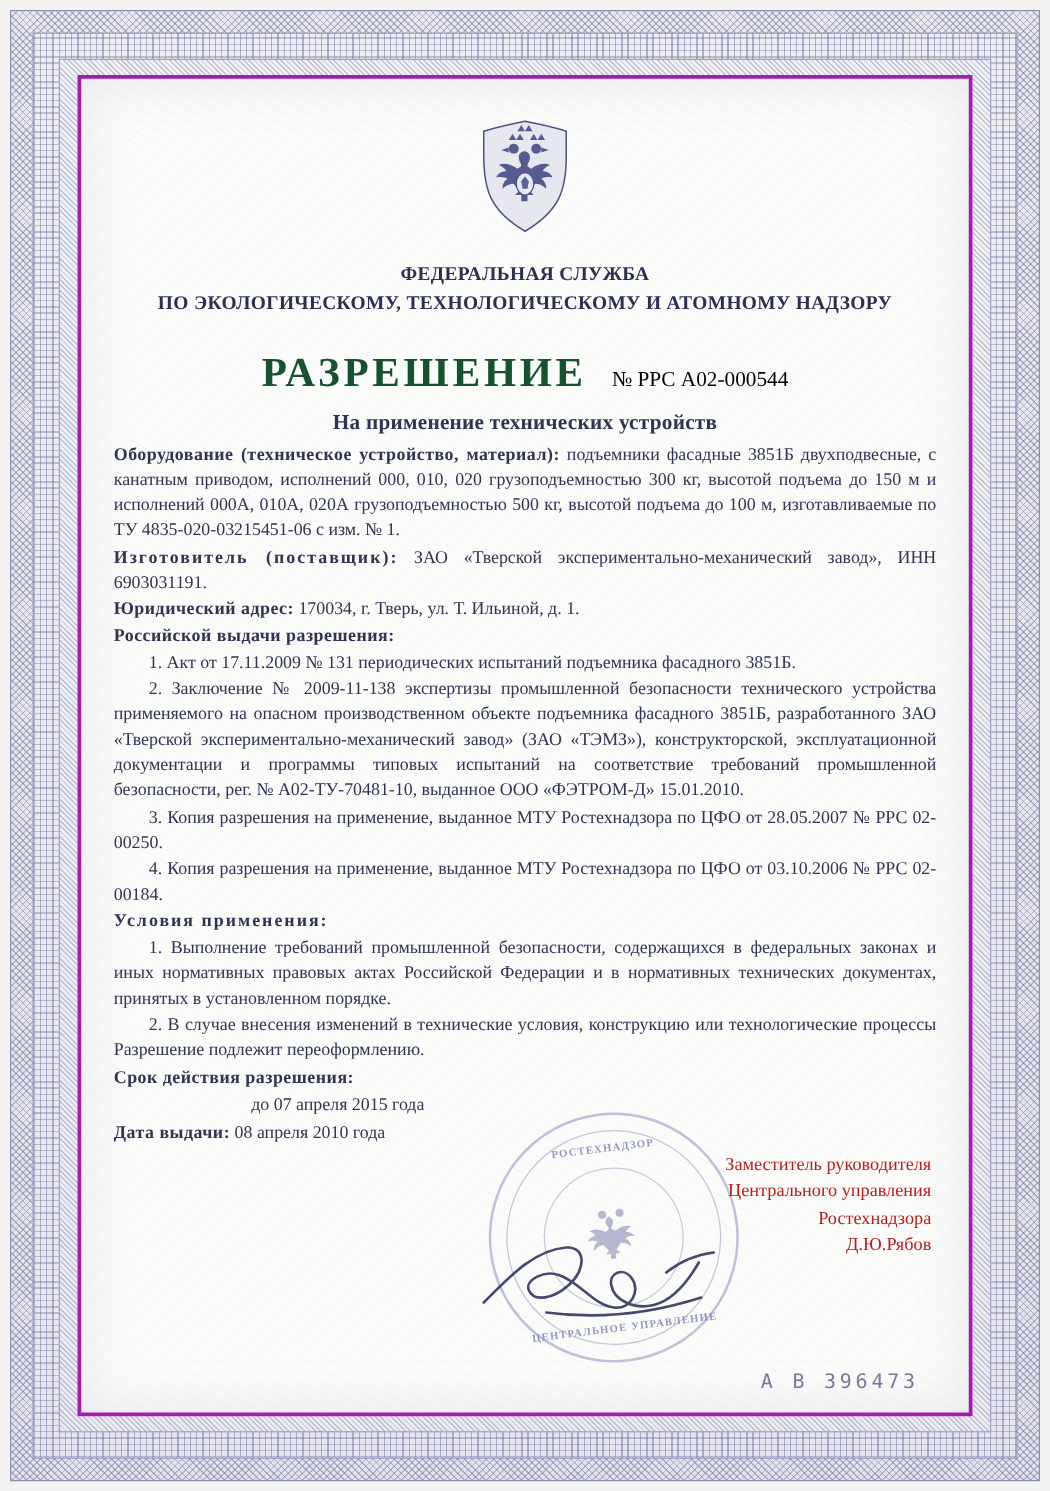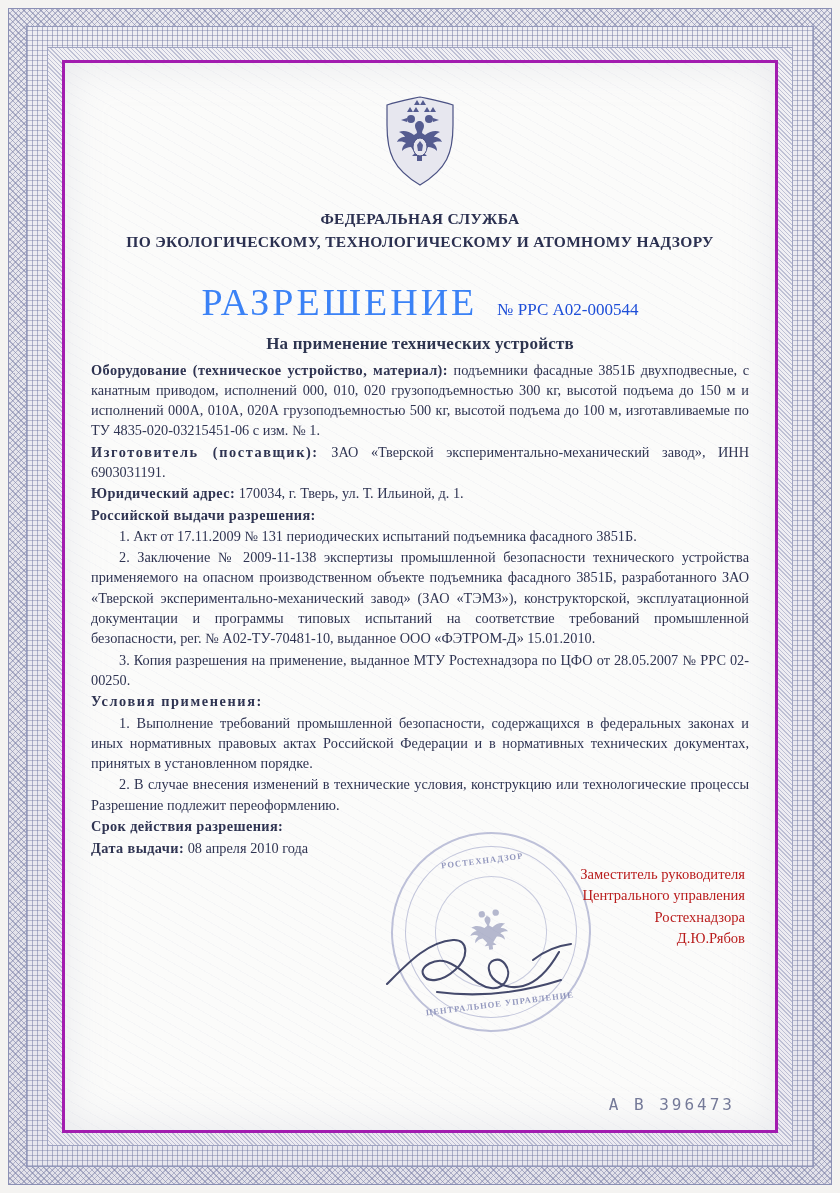--- a/index.html
+++ b/index.html
@@ -106,28 +106,28 @@
     color: #2b3050;
   }
   .title-row {
     display: flex;
     align-items: baseline;
     justify-content: center;
     margin-top: 26px;
     gap: 20px;
   }
   .doc-title {
-    font-size: 38px;
-    font-weight: normal;
+    font-size: 33px;
+    font-weight: bold;
     letter-spacing: 3px;
-    color: #3b82f6;
+    color: #14532d;
   }
   .doc-number {
     font-size: 17px;
-    color: #1d4ed8;
+    color: #000000;
     white-space: nowrap;
   }
   .subtitle {
     text-align: center;
     font-weight: bold;
     font-size: 17px;
     margin-top: 10px;
     margin-bottom: 6px;
     letter-spacing: 0.2px;
   }
@@ -303,31 +303,33 @@
           <span class="lbl">Юридический адрес:</span><span> 170034, г. Тверь, ул. Т. Ильиной, д. 1.</span>
         </p>
 
         <p class="para">
           <span class="lbl">Российской выдачи разрешения:</span>
         </p>
 
         <p class="para indent">1. Акт от  17.11.2009 № 131 периодических испытаний подъемника фасадного 3851Б.</p>
         <p class="para indent">2. Заключение № 2009-11-138 экспертизы промышленной безопасности технического устройства применяемого на опасном производственном объекте подъемника фасадного 3851Б, разработанного ЗАО «Тверской экспериментально-механический завод» (ЗАО «ТЭМЗ»), конструкторской, эксплуатационной документации и программы типовых испытаний на соответствие требований промышленной безопасности, рег. № А02-ТУ-70481-10, выданное ООО «ФЭТРОМ-Д» 15.01.2010.</p>
         <p class="para indent">3. Копия разрешения на применение, выданное МТУ Ростехнадзора по ЦФО от 28.05.2007 № РРС 02-00250.</p>
+        <p class="para indent">4. Копия разрешения на применение, выданное МТУ Ростехнадзора по ЦФО от 03.10.2006 № РРС 02-00184.</p>
 
         <p class="para">
           <span class="lbl-sp">Условия применения:</span>
         </p>
 
         <p class="para indent">1. Выполнение требований промышленной безопасности, содержащихся в федеральных законах и иных нормативных правовых актах Российской Федерации и в нормативных технических документах, принятых в установленном порядке.</p>
         <p class="para indent">2. В случае внесения изменений в технические условия, конструкцию или технологические процессы Разрешение подлежит переоформлению.</p>
 
         <p class="para">
           <span class="lbl">Срок действия разрешения:</span>
         </p>
+        <p class="para valid-line">до 07 апреля 2015 года</p>
 
         <div class="footer-area">
           <p class="para issue-date">
             <span class="lbl">Дата выдачи:</span><span> 08 апреля 2010 года</span>
           </p>
 
           <div class="stamp">
             <div class="stamp-text-top">РОСТЕХНАДЗОР</div>
             <div class="stamp-text-bottom">ЦЕНТРАЛЬНОЕ УПРАВЛЕНИЕ</div>
             <div class="stamp-center">

